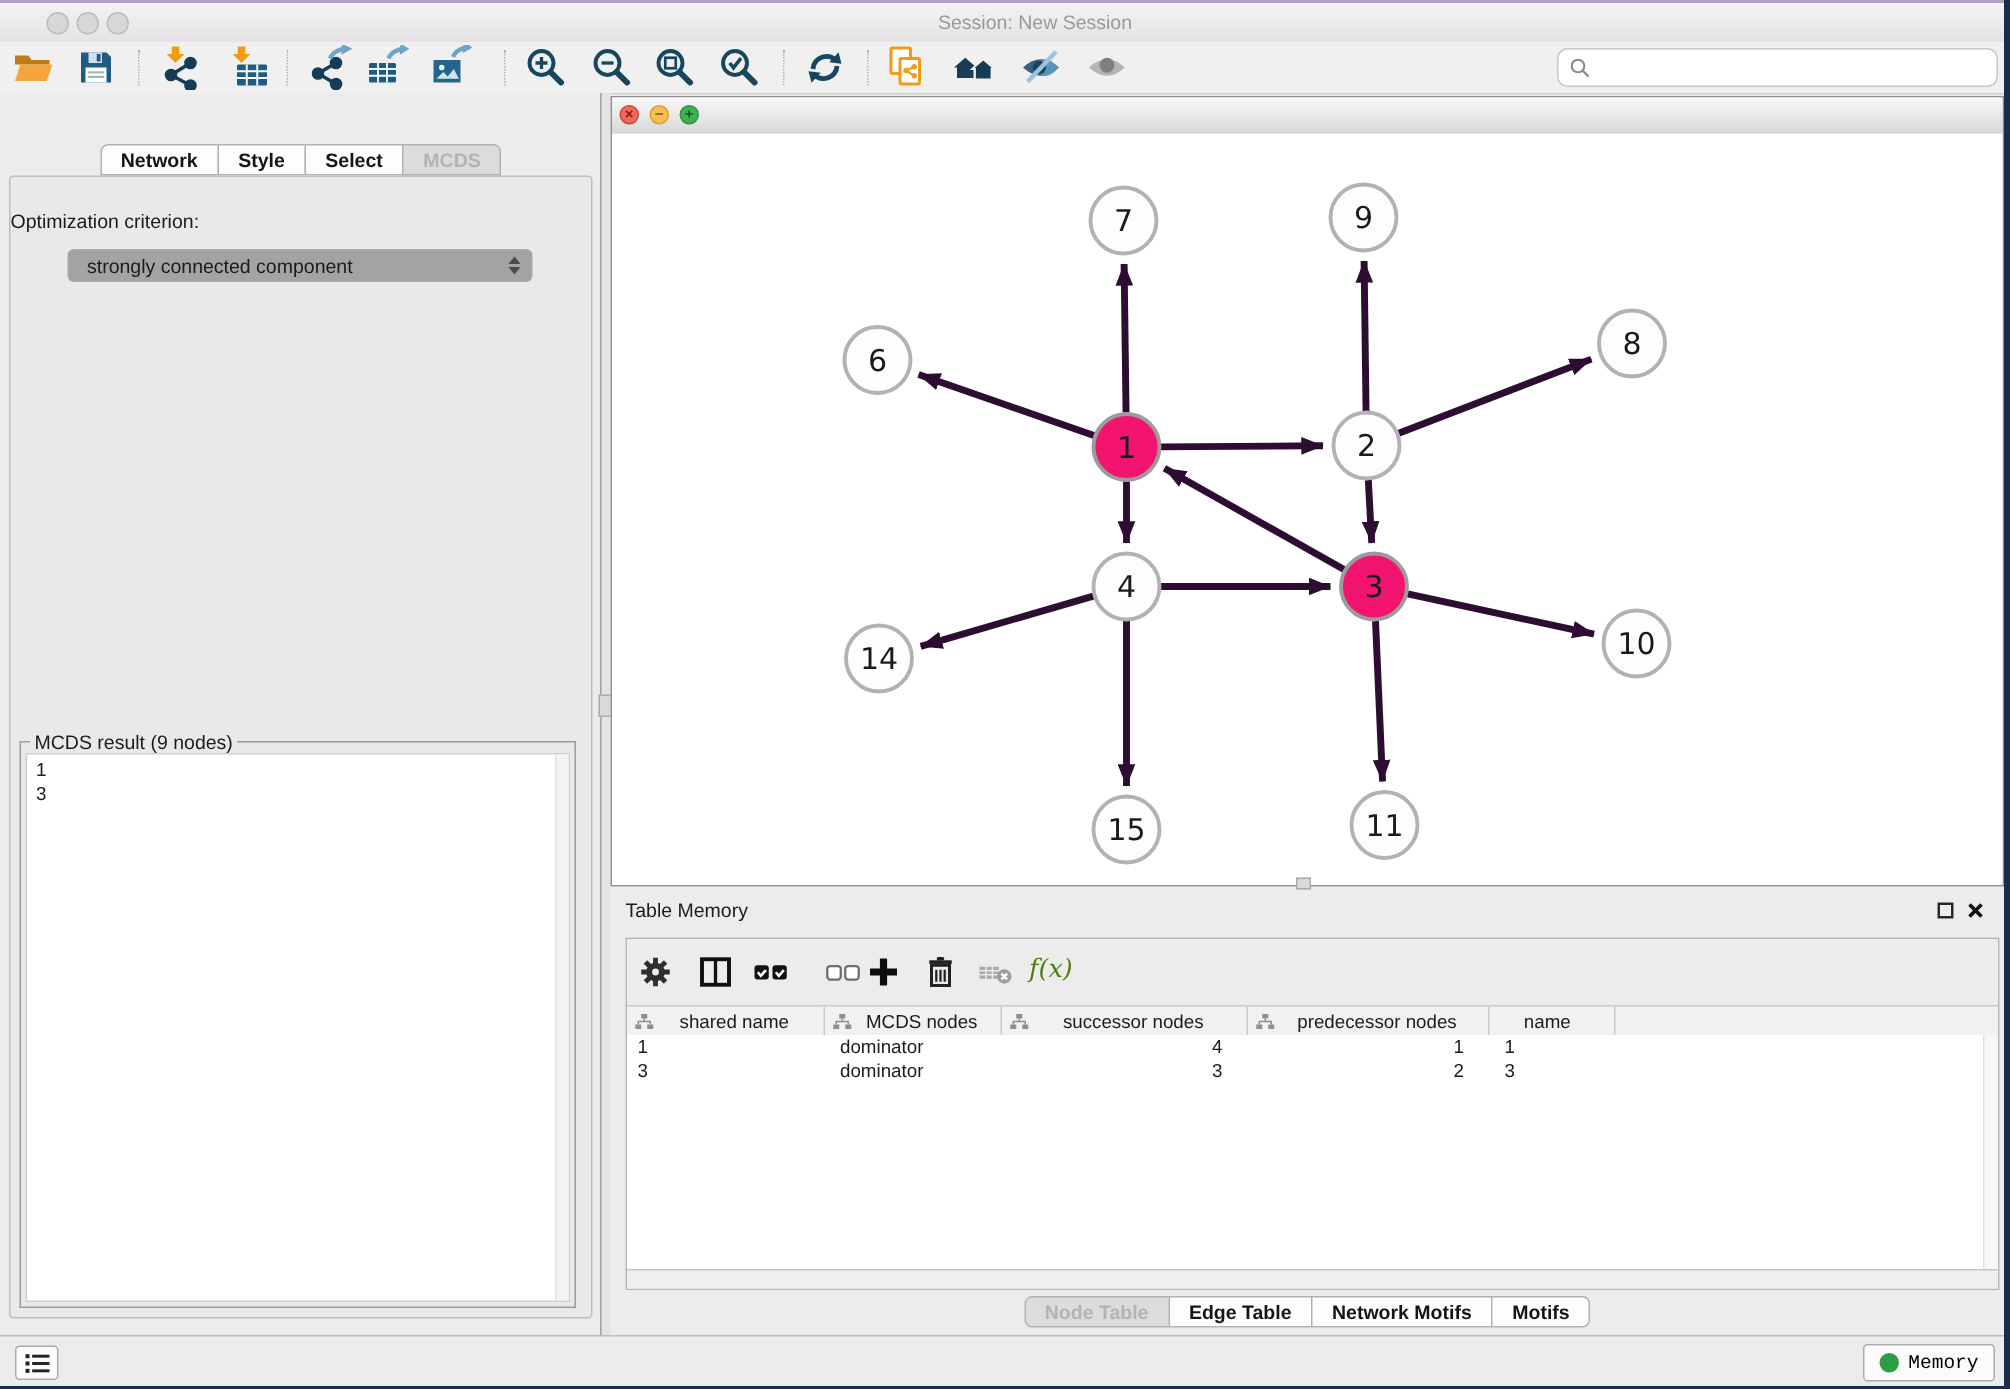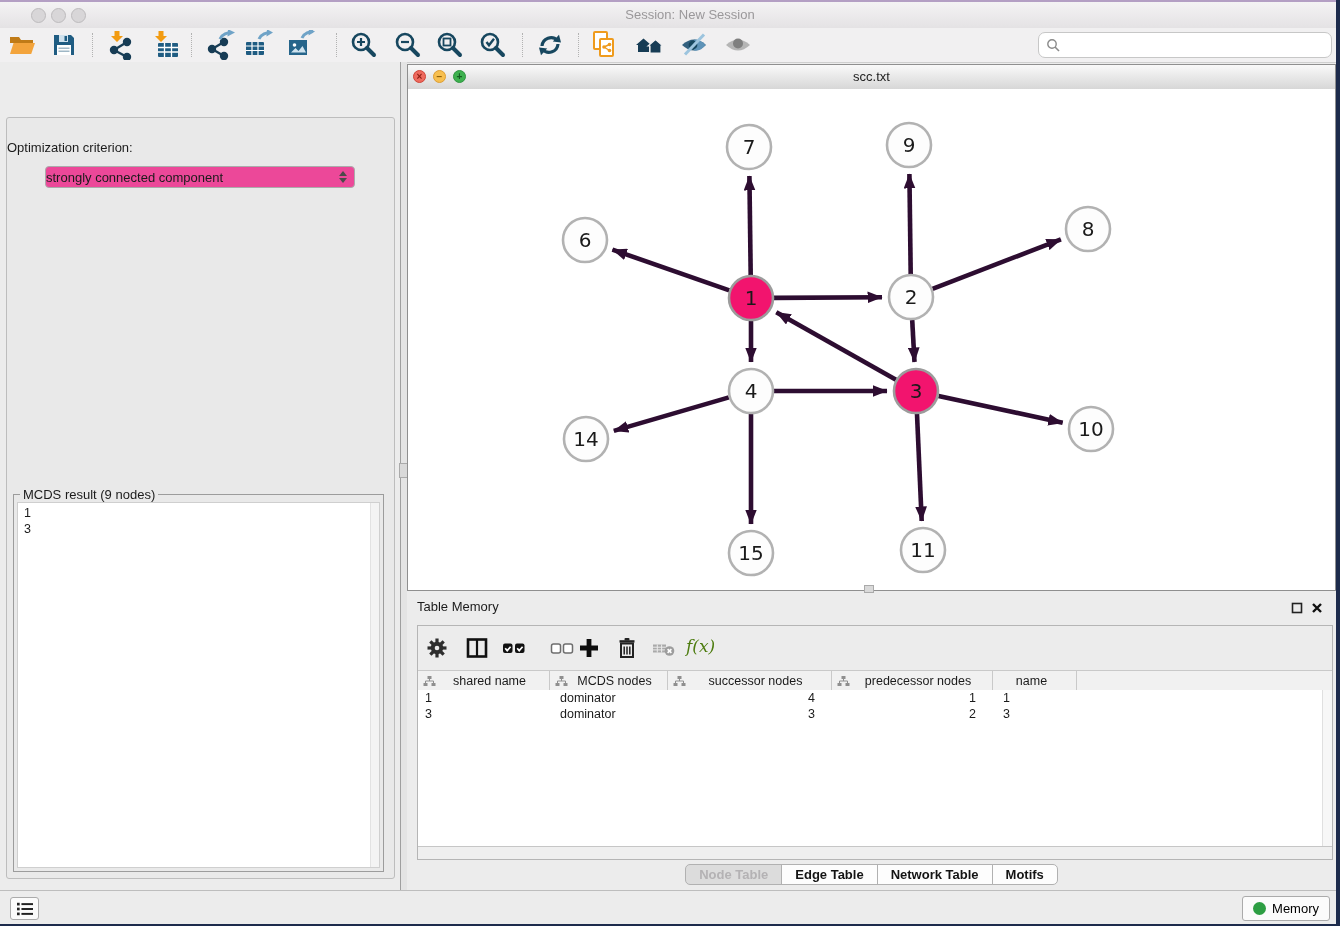--- a/index.html
+++ b/index.html
@@ -34,22 +34,22 @@
   .tab{border:1px solid #b1b1b1;background:#fdfdfd;color:#141414;font-size:13px;font-weight:700;
        height:21px;line-height:19px;padding:0 13px;margin-left:-1px;box-sizing:border-box;}
   .tab:first-child{border-radius:5px 0 0 0;margin-left:0;}
   .tab:last-child{border-radius:0 5px 0 0;}
   .tp-tabs .tab:first-child{border-radius:5px 0 0 5px;}
   .tp-tabs .tab:last-child{border-radius:0 5px 5px 0;}
   .tab.active{background:#dcdcdc;color:#b4b2b4;}
   .cp-content{position:absolute;left:6px;right:6px;top:55px;bottom:11px;background:#e9e9e9;
               border:1px solid #bdbdbd;border-radius:3px;}
   .opt-label{margin-top:22px;font-size:13px;font-weight:400;}
-  .dropdown{position:absolute;left:38px;top:48px;width:310px;height:22px;background:#ec4899;border:1px solid #ababab;
-            border-radius:4px;font-size:13px;line-height:22px;box-sizing:border-box;}
+  .dropdown{position:absolute;left:38px;top:48px;width:310px;height:22px;background:#a3a3a3;border:1px solid #ababab;
+            border-radius:4px;font-size:13px;line-height:22px;padding-left:12px;box-sizing:border-box;}
   .stepper{position:absolute;right:7px;top:4px;display:flex;flex-direction:column;gap:2px;}
   .stepper i{display:block;width:0;height:0;border-left:4px solid transparent;border-right:4px solid transparent;}
   .stepper .up{border-bottom:5px solid #4a4a4a;}
   .stepper .dn{border-top:5px solid #4a4a4a;}
   .btnrow{position:absolute;left:0;width:100%;top:81px;display:flex;justify-content:center;gap:13px;}
   .btn{background:#fefefe;border:1px solid #ababab;border-radius:4px;height:23px;font-size:13px;font-weight:700;
        font-family:"Liberation Sans",sans-serif;padding:0 16px;}
   .result-box{position:absolute;left:6px;right:10px;top:376px;bottom:6px;border:1px solid #9c9c9c;}
   .legend{position:absolute;left:6px;top:-8px;background:#e9e9e9;padding:0 3px;font-size:13px;}
   .result-area{position:absolute;left:3px;right:3px;top:7px;bottom:3px;background:#fff;border:1px solid #cfcfcf;}
@@ -88,21 +88,21 @@
   .tcell{box-sizing:border-box;overflow:hidden;white-space:nowrap;}
   .tp-hscroll{position:absolute;left:0;right:0;bottom:0;height:12px;background:#efefef;border-top:1px solid #c6c6c6;}
   .tp-vtrack{position:absolute;right:0;top:64px;bottom:12px;width:9px;background:#f7f7f7;border-left:1px solid #e0e0e0;}
   .tp-tabs{position:absolute;left:0;width:100%;top:272px;display:flex;justify-content:center;}
 
   
   .statusbar{position:absolute;left:0;top:890px;width:100%;height:34px;background:#ececec;border-top:1px solid #bdbdbd;}
   .sq-btn{position:absolute;left:10px;top:6px;width:29px;height:23px;background:#fbfbfb;border:1px solid #ababab;
           border-radius:3px;display:flex;align-items:center;justify-content:center;padding:0;}
   .mem-btn{position:absolute;right:10px;top:5px;height:25px;background:#fbfbfb;border:1px solid #ababab;
-           border-radius:3px;font-size:13px;font-family:Liberation Sans, sans-serif;display:flex;align-items:center;gap:6px;padding:0 10px;}
+           border-radius:3px;font-size:13px;font-family:Liberation Mono, monospace;display:flex;align-items:center;gap:6px;padding:0 10px;}
   .mem-dot{width:13px;height:13px;border-radius:50%;background:#2d9e43;display:inline-block;}
 </style>
 </head>
 <body>
 
 <div class="app">
   <div class="edge-top"></div>
   <div class="edge-right"></div>
   <div class="edge-bottom"></div>
 
@@ -253,20 +253,26 @@
     <div class="search">
       <svg width="14" height="14" viewBox="0 0 14 14">
         <circle cx="6" cy="6" r="4.2" fill="none" stroke="#8a8a8a" stroke-width="1.4"></circle>
         <line x1="9" y1="9" x2="13" y2="13" stroke="#8a8a8a" stroke-width="1.6"></line>
       </svg>
       <input placeholder="" style="">
     </div>
   </div>
 
   <section class="control-panel">
+    <div class="cp-tabs" id="cp-tabs">
+        <div class="tab">Network</div>
+        <div class="tab">Style</div>
+        <div class="tab">Select</div>
+        <div class="tab active">MCDS</div>
+      </div>
     <div class="cp-content">
       <div class="opt-label">Optimization criterion:</div>
       <div class="dropdown">
         <span>strongly connected component</span>
         <span class="stepper">
             <i class="up"></i>
             <i class="dn"></i>
           </span>
       </div>
       <div class="result-box">
@@ -282,21 +288,20 @@
 
   <div class="divider">
     <span class="grip"></span>
   </div>
 
   <section class="network-window">
     <div class="nw-titlebar">
       <span class="light" style="left:5px;background:#ee6a5e;border:1px solid #cf4438;color:#8d1d12">×</span>
       <span class="light" style="left:25px;background:#f7bf4f;border:1px solid #dd9e33;color:#8a5d07">−</span>
       <span class="light" style="left:45px;background:#3db14e;border:1px solid #2e9440;color:#145c20">+</span>
-      <span class="nw-title">scc.txt</span>
     </div>
     <div class="nw-canvas">
       <svg id="graph-svg" width="927" height="501">
           <defs>
             <marker id="arr" viewBox="0 0 14 11" refX="13.5" refY="5.5" markerWidth="15" markerHeight="12" orient="auto" markerUnits="userSpaceOnUse">
               <path d="M0 0L14 5.5L0 11z" fill="#2d0d31"></path>
             </marker>
           </defs>
           <line x1="342.7" y1="186.0" x2="341.4" y2="87.0" stroke="#2d0d31" stroke-width="4.6" marker-end="url(#arr)"></line>
           <line x1="321.3" y1="201.4" x2="204.4" y2="160.6" stroke="#2d0d31" stroke-width="4.6" marker-end="url(#arr)"></line>
@@ -503,21 +508,21 @@
             <div class="tcell" style="width: 161px; text-align: right; padding: 0px 17px 0px 0px;">2</div>
             <div class="tcell" style="width: 84px; text-align: left; padding: 0px 0px 0px 10px;">3</div>
           </div>
         </div>
       <div class="tp-vtrack"></div>
       <div class="tp-hscroll"></div>
     </div>
     <div class="tp-tabs" id="tp-tabs">
         <div class="tab active">Node Table</div>
         <div class="tab">Edge Table</div>
-        <div class="tab">Network Table</div>
+        <div class="tab">Network Motifs</div>
         <div class="tab">Motifs</div>
       </div>
   </section>
 
   <div class="statusbar">
     <button class="sq-btn">
       <svg width="18" height="16" viewBox="0 0 20 18">
         <g fill="#222">
           <rect x="1" y="2" width="3" height="3"></rect>
             <rect x="6" y="2.4" width="13" height="2.2"></rect>

